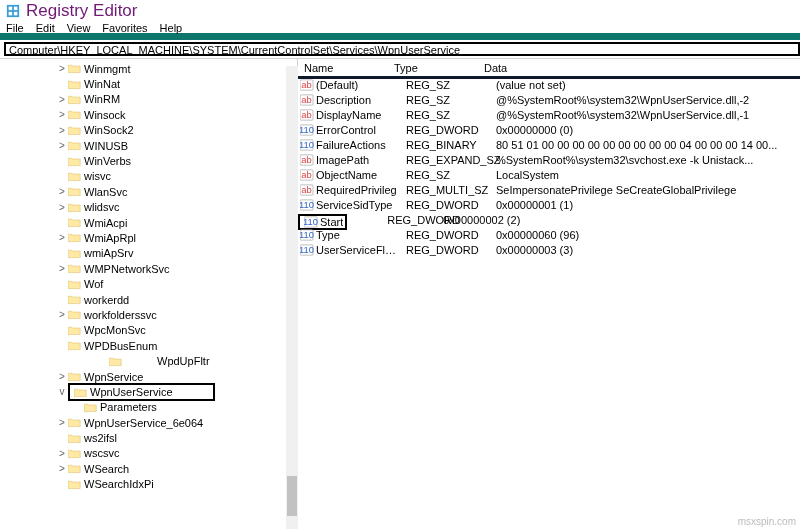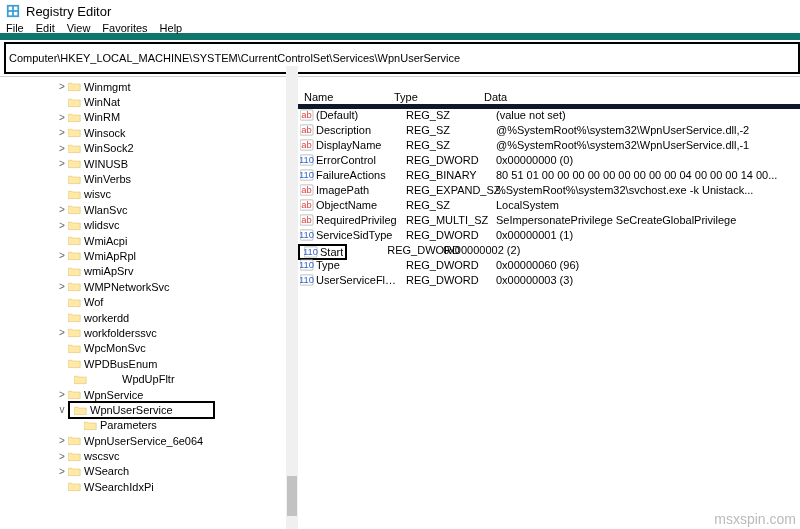--- a/index.html
+++ b/index.html
@@ -1,43 +1,43 @@
 <!DOCTYPE html>
 <html><head>
 <meta charset="utf-8">
 <style>
   * { margin: 0; padding: 0; box-sizing: border-box; font-family: "Segoe UI", Tahoma, sans-serif; font-size: 11px; }
   body { width: 800px; height: 529px; background: #fff; overflow: hidden; color: #000; position: relative; }
   .titlebar { height: 22px; display: flex; align-items: center; padding-left: 6px; gap: 6px; }
   .titlebar .icon { width: 14px; height: 14px; }
-  .titlebar .title { color: #000000; font-size: 13px; }
+  .titlebar .title { color: #701a75; font-size: 17px; }
   .menubar { height: 18px; display: flex; align-items: center; padding-left: 6px; gap: 12px; border-bottom: 7px solid #0f766e; }
   .menubar span { cursor: default; }
-  .addrbar { height: 32px; margin: 2px 0 0 4px; border: 2px solid #000; display: flex; align-items: center; padding: 0 3px; font-size: 11px; }
+  .addrbar { height: 14px; margin: 2px 0 0 4px; border: 2px solid #000; display: flex; padding: 0 3px; font-size: 11px; }
   .main { display: flex; height: calc(529px - 22px - 18px - 24px); border-top: 1px solid #d0d0d0; margin-top: 2px; }
   .tree { width: 298px; overflow: hidden; border-right: 1px solid #d0d0d0; }
   .tree-inner { padding-top: 2px; }
   .node { display: flex; align-items: center; height: 15.4px; white-space: nowrap; }
   .twisty { width: 12px; text-align: center; color: #666; font-size: 10px; cursor: default; }
   .folder { width: 13px; height: 11px; margin-right: 3px; }
   .label { }
   .selbox { border: 2px solid #000; padding: 1px 40px 1px 4px; display: flex; align-items: flex-end; }
   .list { flex: 1; overflow: hidden; }
-  .list-header { display: flex; height: 20px; align-items: center; border-bottom: 5px solid #0f172a; margin-top: 12px; }
+  .list-header { display: flex; height: 20px; align-items: center; border-bottom: 3px solid #0f172a; }
   .col { padding-left: 6px; }
   .col-name { width: 90px; }
   .col-type { width: 90px; }
   .col-data { flex: 1; }
   .row { display: flex; height: 15px; align-items: flex-start; }
   .row .val-icon { width: 14px; height: 12px; margin-left: 2px; }
   .row .cn { width: 86px; padding-left: 2px; white-space: nowrap; overflow: hidden; text-overflow: ellipsis; }
   .row .ct { width: 90px; padding-left: 6px; white-space: nowrap; }
   .row .cd { flex: 1; padding-left: 6px; white-space: nowrap; overflow: hidden; text-overflow: ellipsis; }
   .start-box { display: inline-flex; align-items: center; border: 2px solid #000; padding: 0 2px; }
-  .watermark { position: absolute; right: 4px; bottom: 2px; color: #bbb; font-size: 14px; }
+  .watermark { position: absolute; right: 4px; bottom: 2px; color: #bbb; font-size: 10px; }
   #treeScroll { position: absolute; left: 286px; top: 66px; bottom: 0; width: 12px; background: #f0f0f0; }
   #treeScroll .thumb { position: absolute; left: 1px; right: 1px; top: 410px; height: 40px; background: #c2c2c2; }
 </style>
 </head>
 <body>
 
 <div class="titlebar">
   <svg class="icon" viewBox="0 0 16 16">
     <rect x="1" y="1" width="14" height="14" fill="#3a9fd6"></rect>
     <rect x="3" y="3" width="4" height="4" fill="#fff"></rect>
@@ -190,21 +190,21 @@
           </svg>
           <span class="label">WpcMonSvc</span>
         </div>
         <div class="node" style="padding-left: 56px;">
           <span class="twisty">&nbsp;</span>
           <svg class="folder" viewBox="0 0 16 12">
             <path d="M0 2 L5 2 L6 3 L15 3 L15 11 L0 11 Z" fill="#ffe9a6" stroke="#d8b85e" stroke-width="0.6"></path>
           </svg>
           <span class="label">WPDBusEnum</span>
         </div>
-        <div class="node" style="padding-left: 30px; gap: 32px;">
+        <div class="node" style="padding-left: 65px; gap: 32px;">
           <span class="twisty">&nbsp;</span>
           <svg class="folder" viewBox="0 0 16 12">
             <path d="M0 2 L5 2 L6 3 L15 3 L15 11 L0 11 Z" fill="#ffe9a6" stroke="#d8b85e" stroke-width="0.6"></path>
           </svg>
           <span class="label">WpdUpFltr</span>
         </div>
         <div class="node" style="padding-left: 56px;">
           <span class="twisty">&gt;</span>
           <svg class="folder" viewBox="0 0 16 12">
             <path d="M0 2 L5 2 L6 3 L15 3 L15 11 L0 11 Z" fill="#ffe9a6" stroke="#d8b85e" stroke-width="0.6"></path>
@@ -226,20 +226,27 @@
             <path d="M0 2 L5 2 L6 3 L15 3 L15 11 L0 11 Z" fill="#ffe9a6" stroke="#d8b85e" stroke-width="0.6"></path>
           </svg>
           <span class="label">Parameters</span>
         </div>
         <div class="node" style="padding-left: 56px;">
           <span class="twisty">&gt;</span>
           <svg class="folder" viewBox="0 0 16 12">
             <path d="M0 2 L5 2 L6 3 L15 3 L15 11 L0 11 Z" fill="#ffe9a6" stroke="#d8b85e" stroke-width="0.6"></path>
           </svg>
           <span class="label">WpnUserService_6e064</span>
+        </div>
+        <div class="node" style="padding-left: 56px;">
+          <span class="twisty">&nbsp;</span>
+          <svg class="folder" viewBox="0 0 16 12">
+            <path d="M0 2 L5 2 L6 3 L15 3 L15 11 L0 11 Z" fill="#ffe9a6" stroke="#d8b85e" stroke-width="0.6"></path>
+          </svg>
+          <span class="label">ws2ifsl</span>
         </div>
         <div class="node" style="padding-left: 56px;">
           <span class="twisty">&gt;</span>
           <svg class="folder" viewBox="0 0 16 12">
             <path d="M0 2 L5 2 L6 3 L15 3 L15 11 L0 11 Z" fill="#ffe9a6" stroke="#d8b85e" stroke-width="0.6"></path>
           </svg>
           <span class="label">wscsvc</span>
         </div>
         <div class="node" style="padding-left: 56px;">
           <span class="twisty">&gt;</span>

